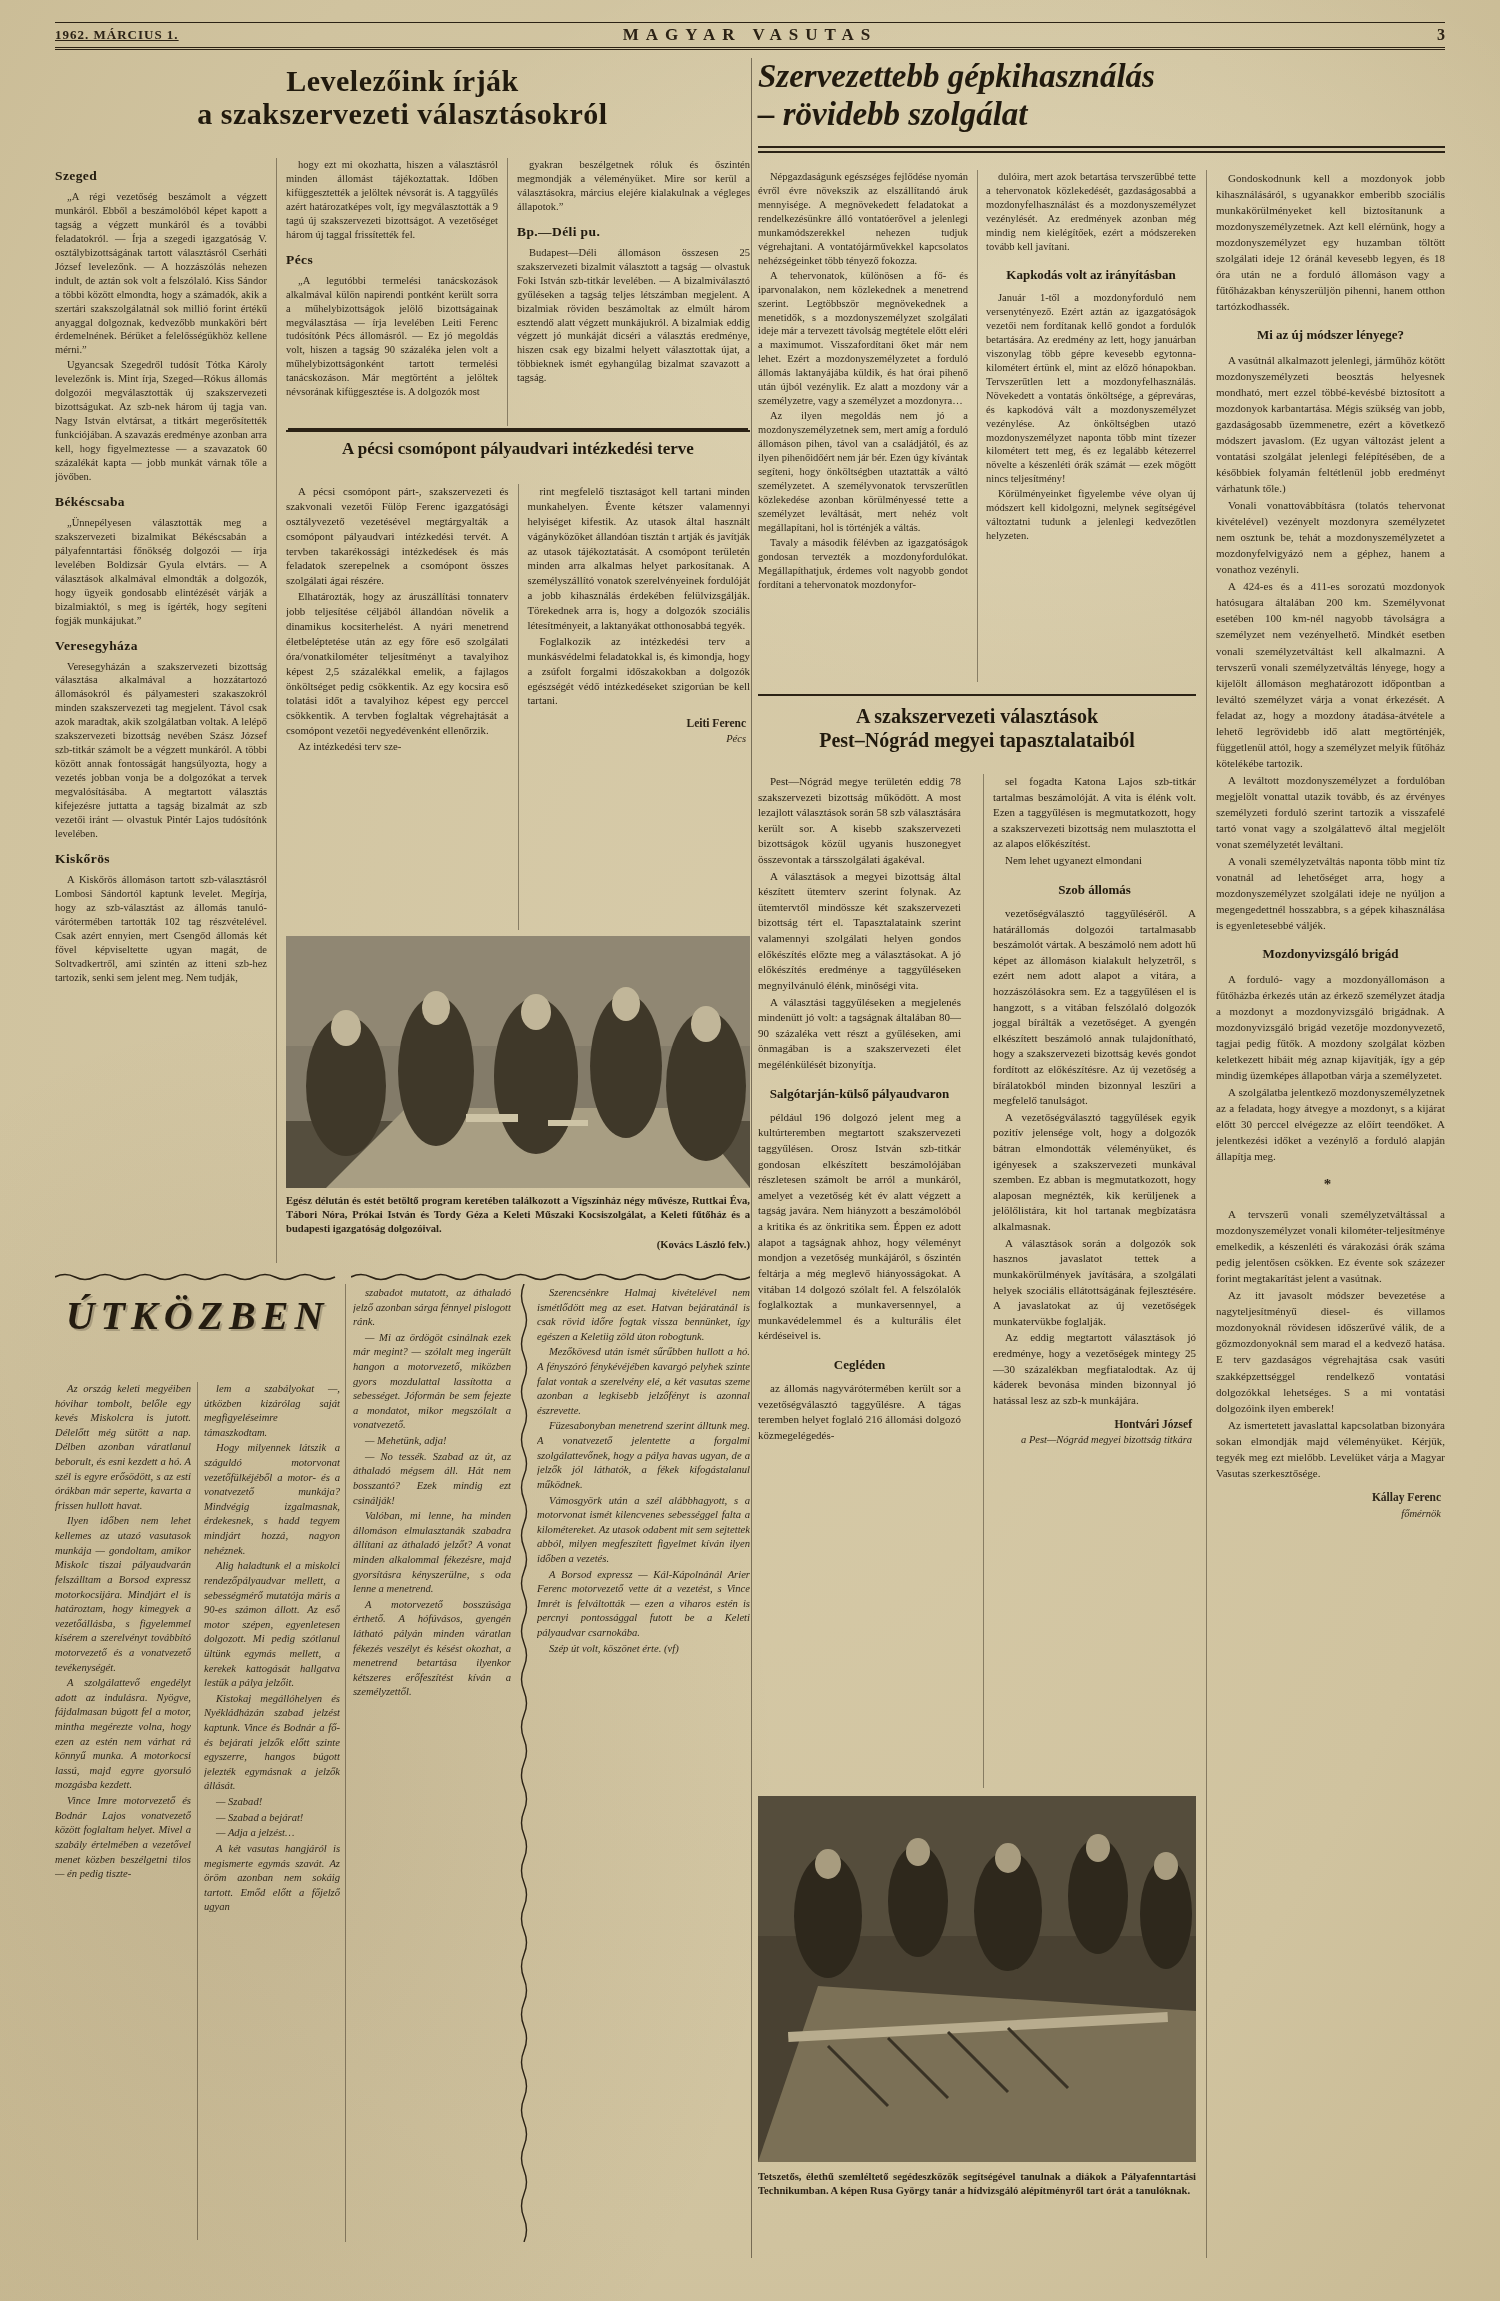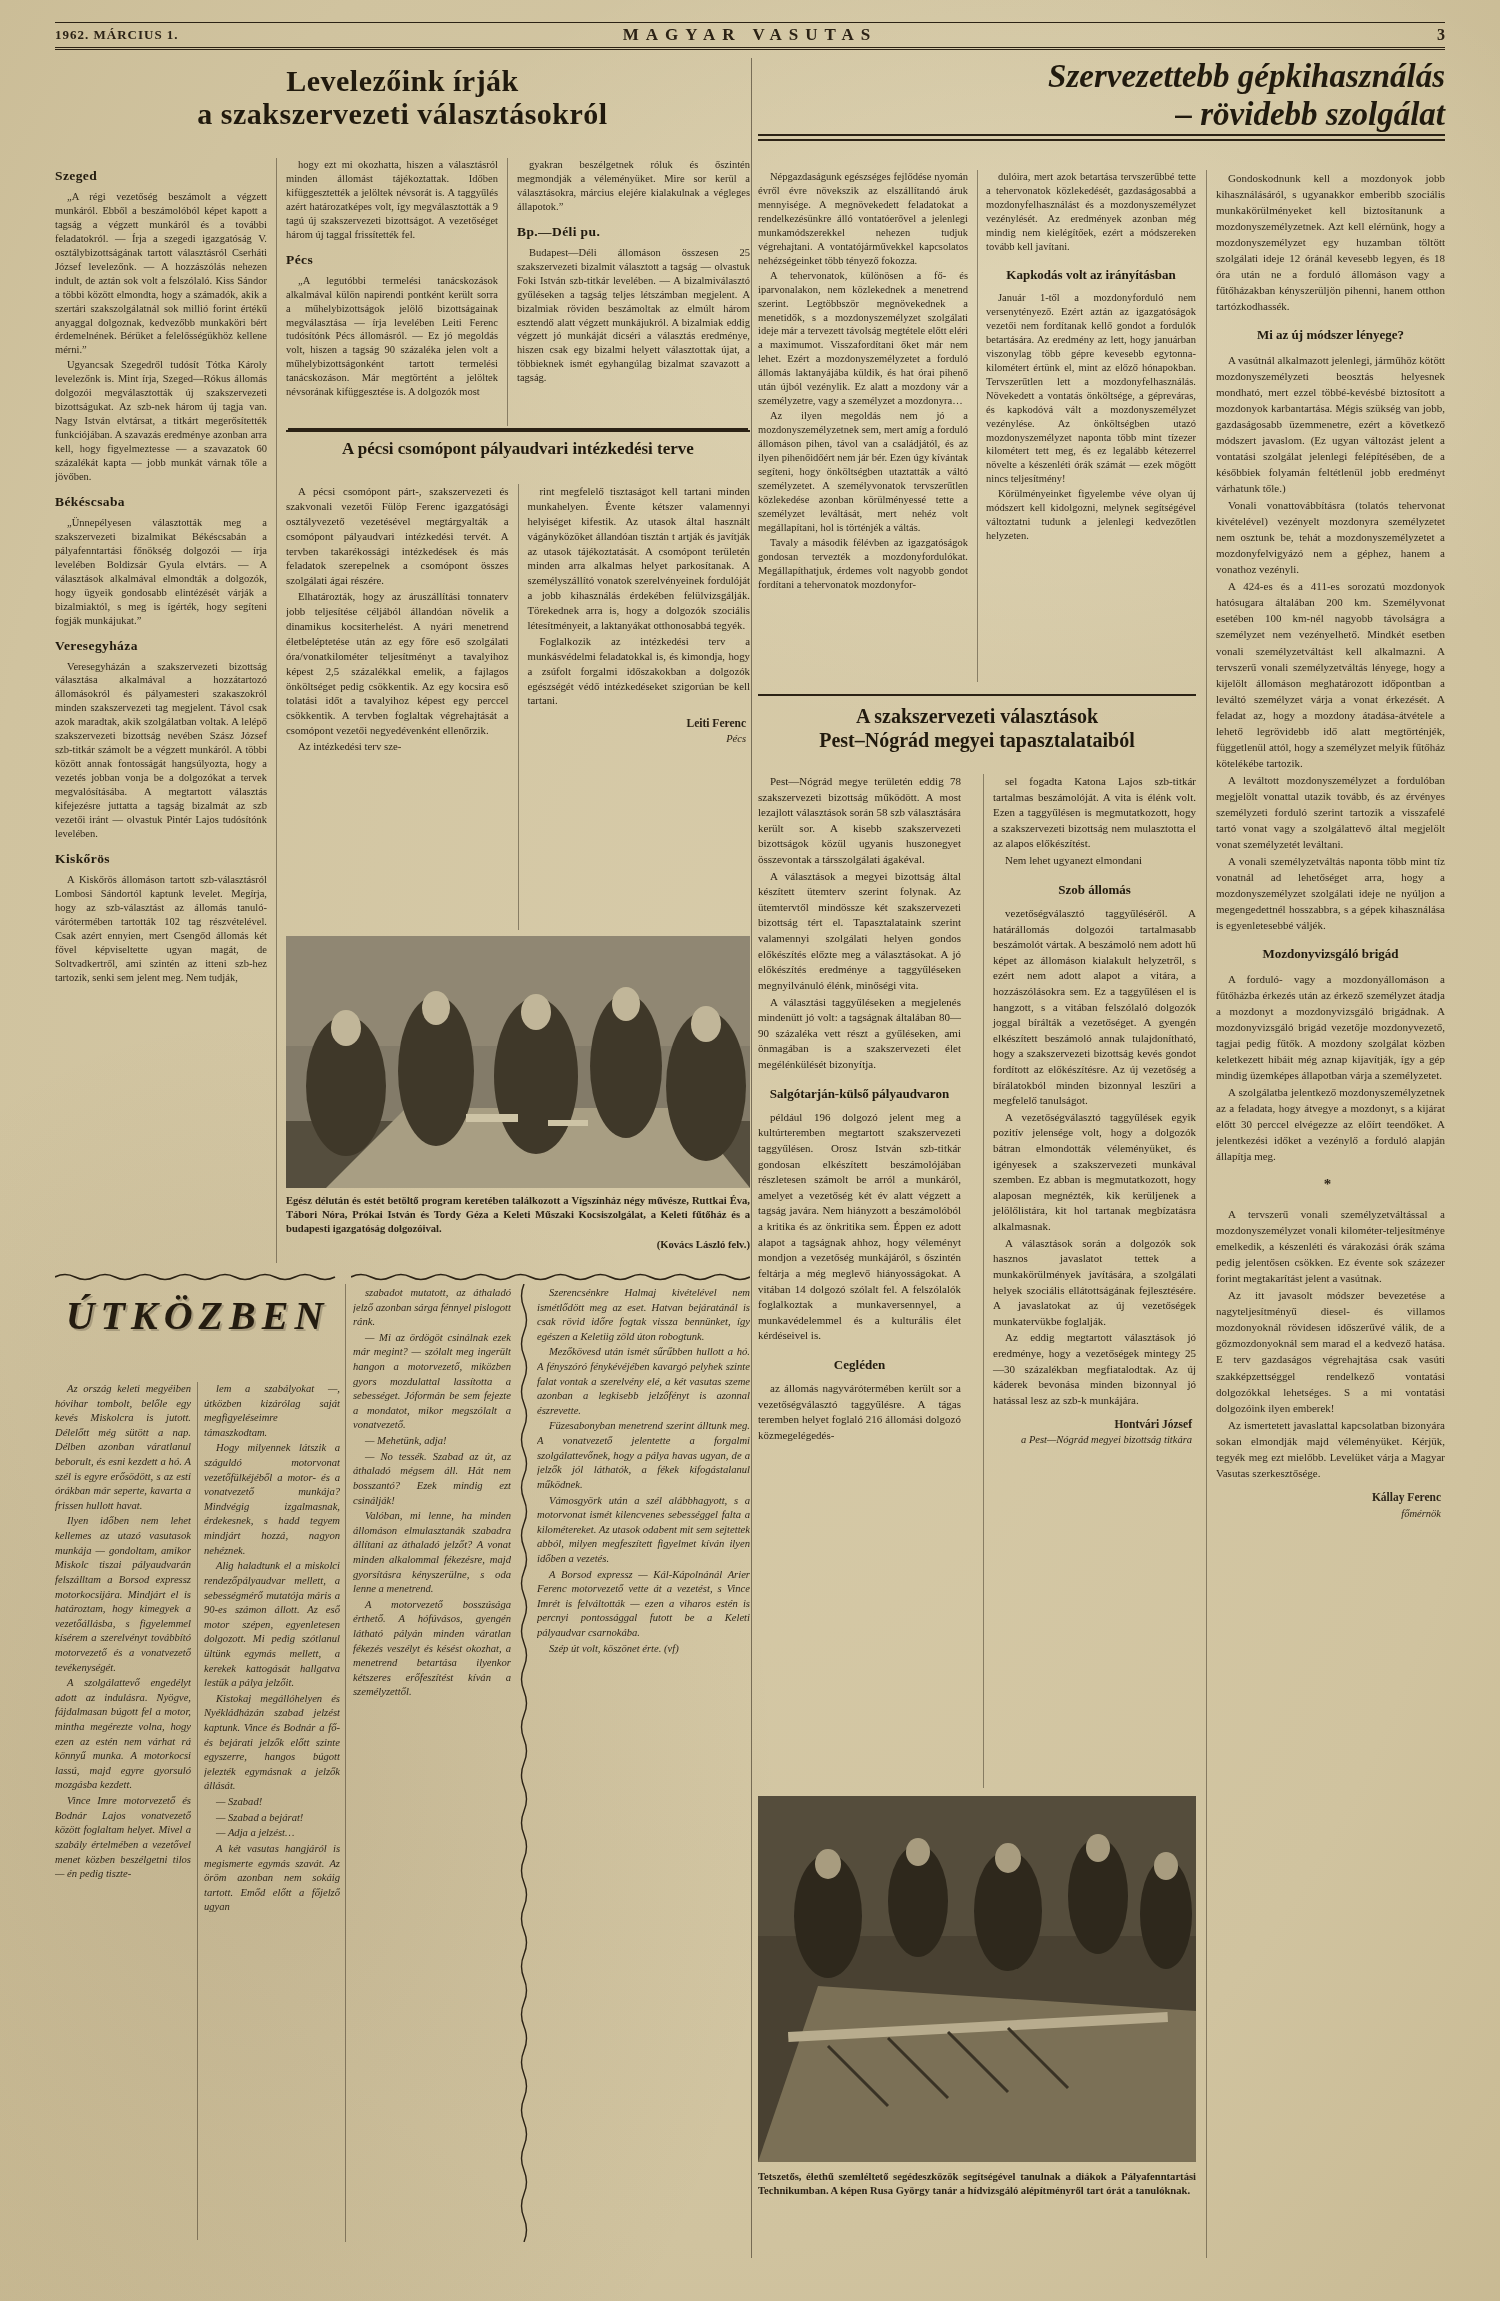--- a/index.html
+++ b/index.html
@@ -15,39 +15,39 @@
     overflow:hidden;
   }
 
   
   .masthead{
     position:absolute; left:55px; right:55px; top:22px; height:28px;
     display:flex; align-items:center;
     border-top:1px solid #2b2215; border-bottom:3px double #2b2215;
     font-weight:bold;
   }
-  .masthead .m-date{ width:220px; font-size:13px; letter-spacing:1px; }
+  .masthead .m-date{ width:220px; font-size:13px; letter-spacing:1px;text-decoration:underline; }
   .masthead .m-title{ flex:1; text-align:center; font-size:17px; letter-spacing:7px; }
   .masthead .m-page{ width:220px; text-align:right; font-size:16px; }
 
   .main-divider{ position:absolute; left:751px; top:58px; width:1px; height:2200px; background:rgba(43,34,21,.55); }
   .vline{ position:absolute; width:1px; background:rgba(43,34,21,.45); }
 
   
   .left-half{ position:absolute; left:55px; top:58px; width:695px; height:2200px; }
   .right-half{ position:absolute; left:758px; top:58px; width:687px; height:2205px; }
 
   .left-headline{
     position:absolute; top:6px; left:0; width:100%; text-align:center;
     font-size:30px; font-weight:700; line-height:1.1; letter-spacing:.5px; color:#211a0e;
   }
   .right-headline{
-    position:absolute; top:0; left:0; width:100%; text-align:right;
+    position:absolute; top:0; left:0; width:100%; text-align:left;
     font-style:italic; font-weight:700; font-size:33px; line-height:1.14;
-    padding-bottom:1px; border-bottom:7px double #2b2215; color:#211a0e;
+    padding-bottom:13px; border-bottom:7px double #2b2215; color:#211a0e;
   }
 
   
   .textcol{
     position:absolute; overflow:hidden;
     font-size:10.5px; line-height:1.33; text-align:justify; color:#2e2619;
   }
   .para{ text-indent:12px; margin-bottom:1px; }
   .sec-head{ text-align:left; font-size:13.5px; font-weight:700; margin:9px 0 5px; letter-spacing:.4px; color:#211a0e; }
   .sub-head{ text-align:center; font-size:13px; font-weight:700; margin:13px 10px 8px; line-height:1.25; color:#211a0e; }

